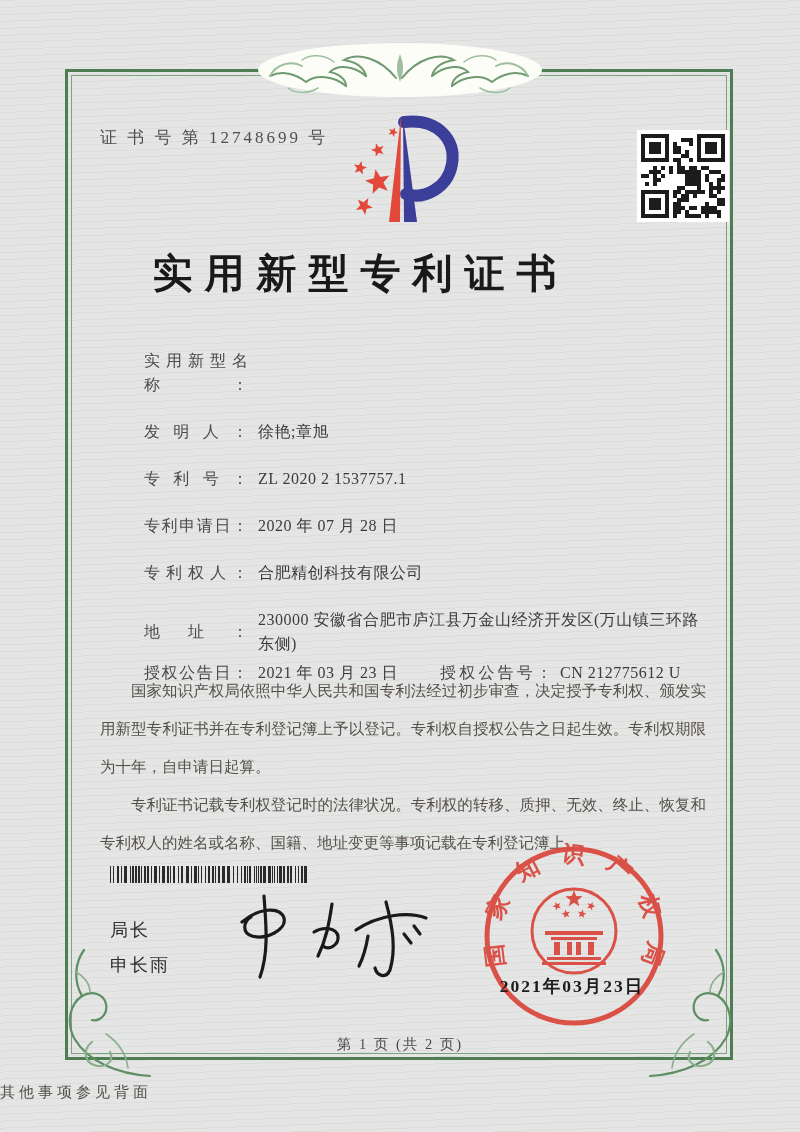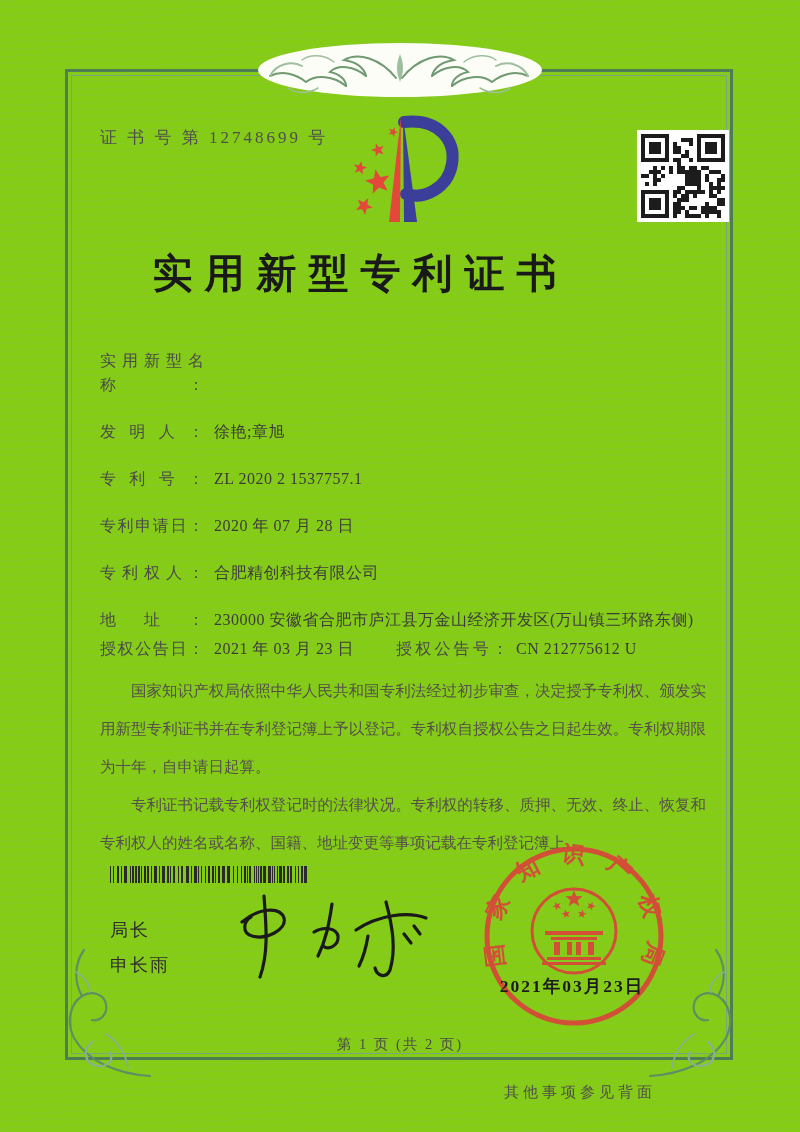--- a/index.html
+++ b/index.html
@@ -1,53 +1,53 @@
 <!DOCTYPE html>
 <html><head>
 <meta charset="utf-8">
 <style>
   html,body{margin:0;padding:0;background:#ffffff;}
-  .page{position:relative;width:800px;height:1132px;background:#84cc16;overflow:hidden;
+  .page{position:relative;width:800px;height:1132px;background:#e5e5e5;overflow:hidden;
         font-family:"Liberation Serif","DejaVu Serif",serif;color:#3f3f3f;}
   .page .texture{position:absolute;inset:0;pointer-events:none;
         background:repeating-linear-gradient(178deg, rgba(150,185,150,0.16) 0 1px, rgba(255,255,250,0) 1px 7px);}
   
   .frame{position:absolute;left:65px;top:69px;width:668px;height:991px;
          border:3px solid #4e7d54;box-sizing:border-box;}
   .frame::after{content:"";position:absolute;inset:3px;border:1px solid #7aa37e;}
   .orn{position:absolute;pointer-events:none;}
   .orn-top{left:250px;top:36px;}
   .orn-bl{left:46px;top:942px;}
   .orn-br{left:644px;top:942px;}
   .cert-no{position:absolute;left:100px;top:126px;font-size:17px;letter-spacing:3px;color:#4f4f4f;}
   .logo{position:absolute;left:338px;top:110px;}
   .qr{position:absolute;left:637px;top:130px;}
   .title{position:absolute;left:0;top:246px;width:721px;margin:0;text-align:center;
          font-size:40px;font-weight:600;letter-spacing:12px;color:#191919;font-family:"Liberation Serif",serif;}
   .fields{position:absolute;left:100px;top:349px;width:608px;font-size:16px;color:#454545;}
-  .frow{display:flex;align-items:flex-start;line-height:24px;margin-bottom:23px;}
+  .frow{display:flex;align-items:center;line-height:24px;margin-bottom:23px;margin-left:44px;}
   .flabel{display:inline-block;width:104px;margin-right:10px;flex:none;
           text-align:justify;text-align-last:justify;color:#4a4a4a;}
   .fvalue{display:inline-block;max-width:500px;letter-spacing:0.5px;color:#3c3c3c;}
   .frow.address{margin-bottom:5px;}
   .pair2{display:flex;margin-left:42px;}
   .pair2 .flabel{width:112px;margin-right:8px;}
   .paras{position:absolute;left:100px;top:672px;width:606px;font-size:15.5px;line-height:38px;
          color:#55504a;text-align:justify;}
   .paras p{margin:0;text-indent:2em;}
   .barcode{position:absolute;left:110px;top:866px;}
   .official{position:absolute;left:110px;top:913px;font-family:Liberation Sans, sans-serif;
             font-size:18px;color:#2e2e2e;line-height:35px;letter-spacing:2px;}
   .signature{position:absolute;left:228px;top:884px;}
   .seal{position:absolute;left:481px;top:843px;}
   .seal-date{position:absolute;left:462px;top:974px;width:220px;text-align:center;
              font-size:17.5px;letter-spacing:2px;color:#1c1c1c;font-weight:600;}
   .page-num{position:absolute;left:0;top:1035px;width:800px;text-align:center;
             font-size:14.5px;letter-spacing:2px;color:#4a4a4a;}
-  .back-note{position:absolute;left:0;top:1083px;width:656px;text-align:right;
+  .back-note{position:absolute;left:0;top:1083px;width:656px;text-align:left;
              font-size:15px;letter-spacing:4px;color:#50504a;}
 </style>
 </head>
 <body>
 
 <div class="page">
   <div class="texture"></div>
 
   <div class="frame"></div>
 

